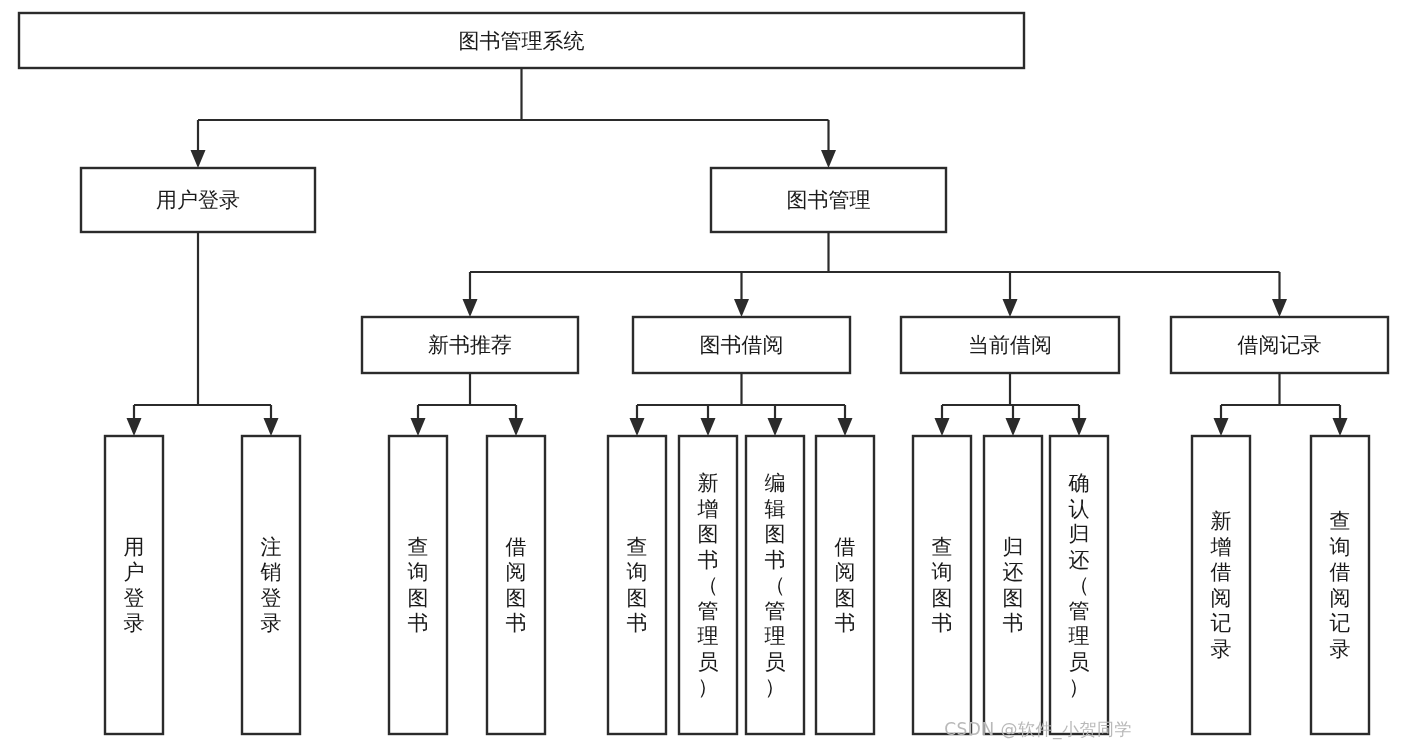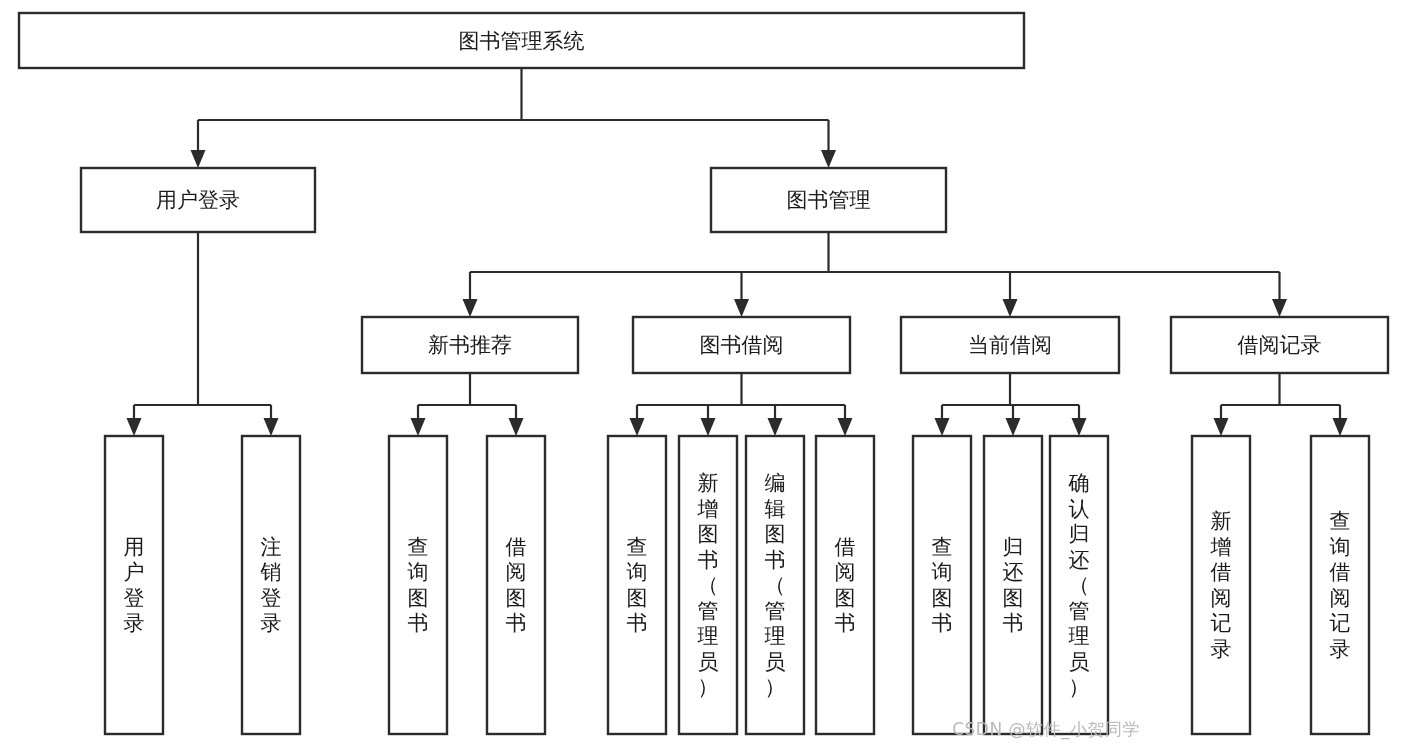--- a/index.html
+++ b/index.html
@@ -49,21 +49,21 @@
     dominant-baseline: middle;
   }
   .node-label-v {
     font-family: "DejaVu Sans", "Liberation Sans", sans-serif;
     font-size: 21px;
     fill: #1a1a1a;
     text-anchor: middle;
   }
   .watermark {
     position: absolute;
-    right: 0;
+    right: 8px;
     bottom: 6px;
     font-family: "DejaVu Sans", "Liberation Sans", sans-serif;
     font-size: 17px;
     color: #b9b9b9;
     letter-spacing: 0.5px;
     white-space: nowrap;
     user-select: none;
   }
 </style>
 </head>

